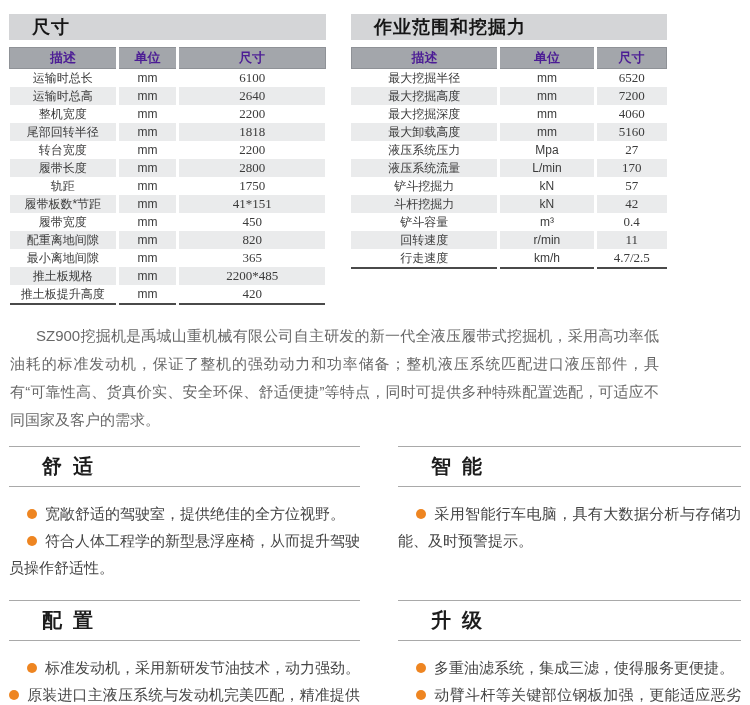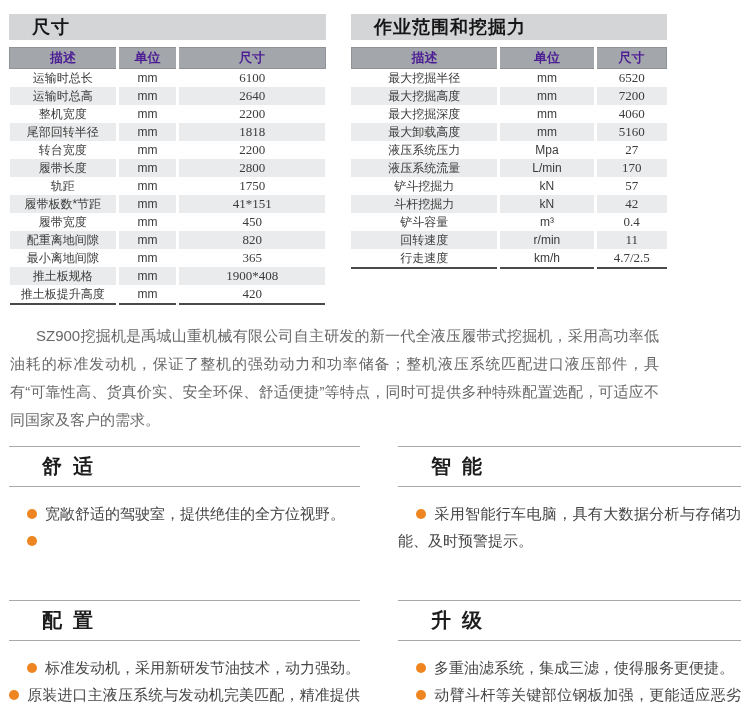--- a/index.html
+++ b/index.html
@@ -110,21 +110,21 @@
               <td class="val">820</td>
             </tr>
             <tr>
               <td class="">最小离地间隙</td>
               <td class="">mm</td>
               <td class="val">365</td>
             </tr>
             <tr class="alt">
               <td class="">推土板规格</td>
               <td class="">mm</td>
-              <td class="val">1900*408</td>
+              <td class="val">2200*485</td>
             </tr>
             <tr>
               <td class="">推土板提升高度</td>
               <td class="">mm</td>
               <td class="val">420</td>
             </tr>
           </tbody>
         </table>
     </section>
 
@@ -208,21 +208,21 @@
 
   <p class="intro">SZ900挖掘机是禹城山重机械有限公司自主研发的新一代全液压履带式挖掘机，采用高功率低油耗的标准发动机，保证了整机的强劲动力和功率储备；整机液压系统匹配进口液压部件，具有“可靠性高、货真价实、安全环保、舒适便捷”等特点，同时可提供多种特殊配置选配，可适应不同国家及客户的需求。</p>
 
   <div class="features">
     <section class="feature">
       <div class="feature-head">
         <h3>舒适</h3>
       </div>
       <div class="feature-body">
           <p><span class="dot"></span><span>宽敞舒适的驾驶室，提供绝佳的全方位视野。</span></p>
-          <p><span class="dot"></span></p>
+          <p><span class="dot"></span><span>符合人体工程学的新型悬浮座椅，从而提升驾驶员操作舒适性。</span></p>
         </div>
     </section>
 
     <section class="feature">
       <div class="feature-head">
         <h3>智能</h3>
       </div>
       <div class="feature-body">
           <p><span class="dot"></span><span>采用智能行车电脑，具有大数据分析与存储功能、及时预警提示。</span></p>
         </div>

